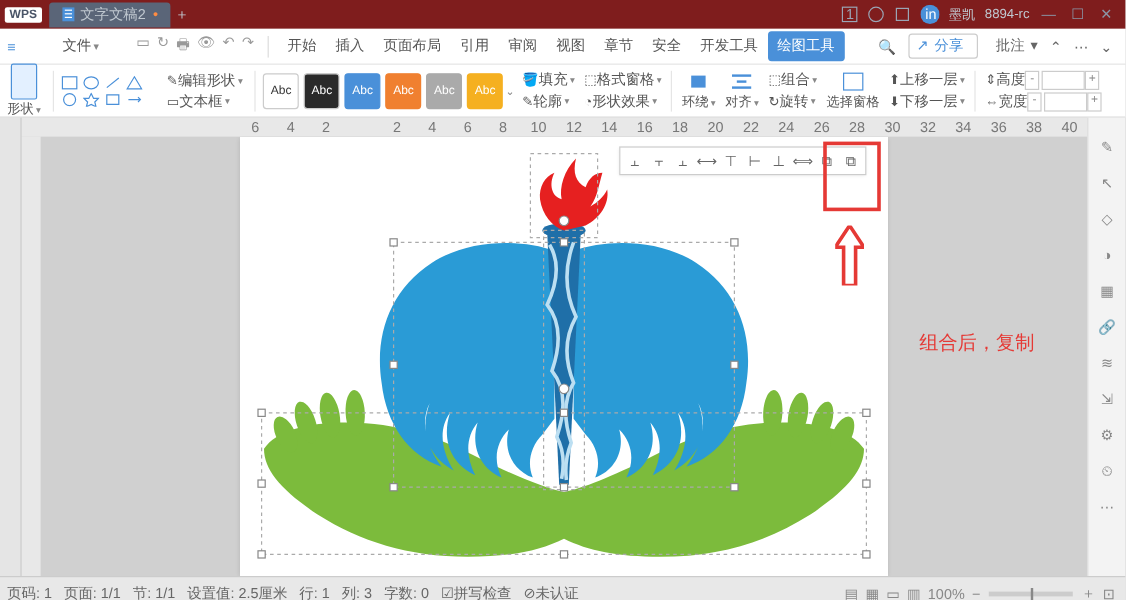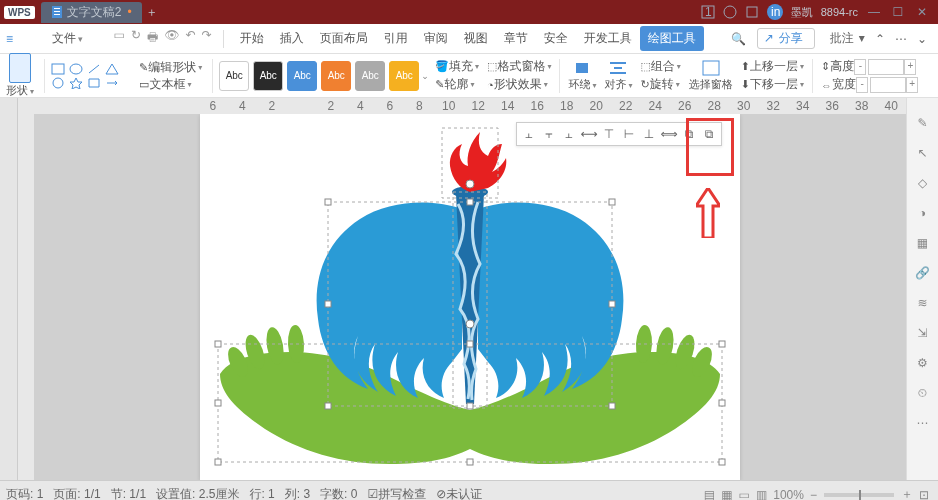--- a/index.html
+++ b/index.html
@@ -352,20 +352,21 @@
           <span>⧉</span>
           <span>⧉</span>
         </div>
 
         <div class="redbox"></div>
         <div class="redarrow">
           <svg width="24" height="50">
               <path d="M12 0 L24 18 L17 18 L17 50 L7 50 L7 18 L0 18 Z" fill="none" stroke="#e53935" stroke-width="3"></path>
             </svg>
         </div>
+        <div class="redtext">组合后，复制</div>
       </div>
     </div>
   </div>
   <div class="rightpanel">
     <span>✎</span>
     <span>↖</span>
     <span>◇</span>
     <span>◑</span>
     <span>▦</span>
     <span>🔗</span>

